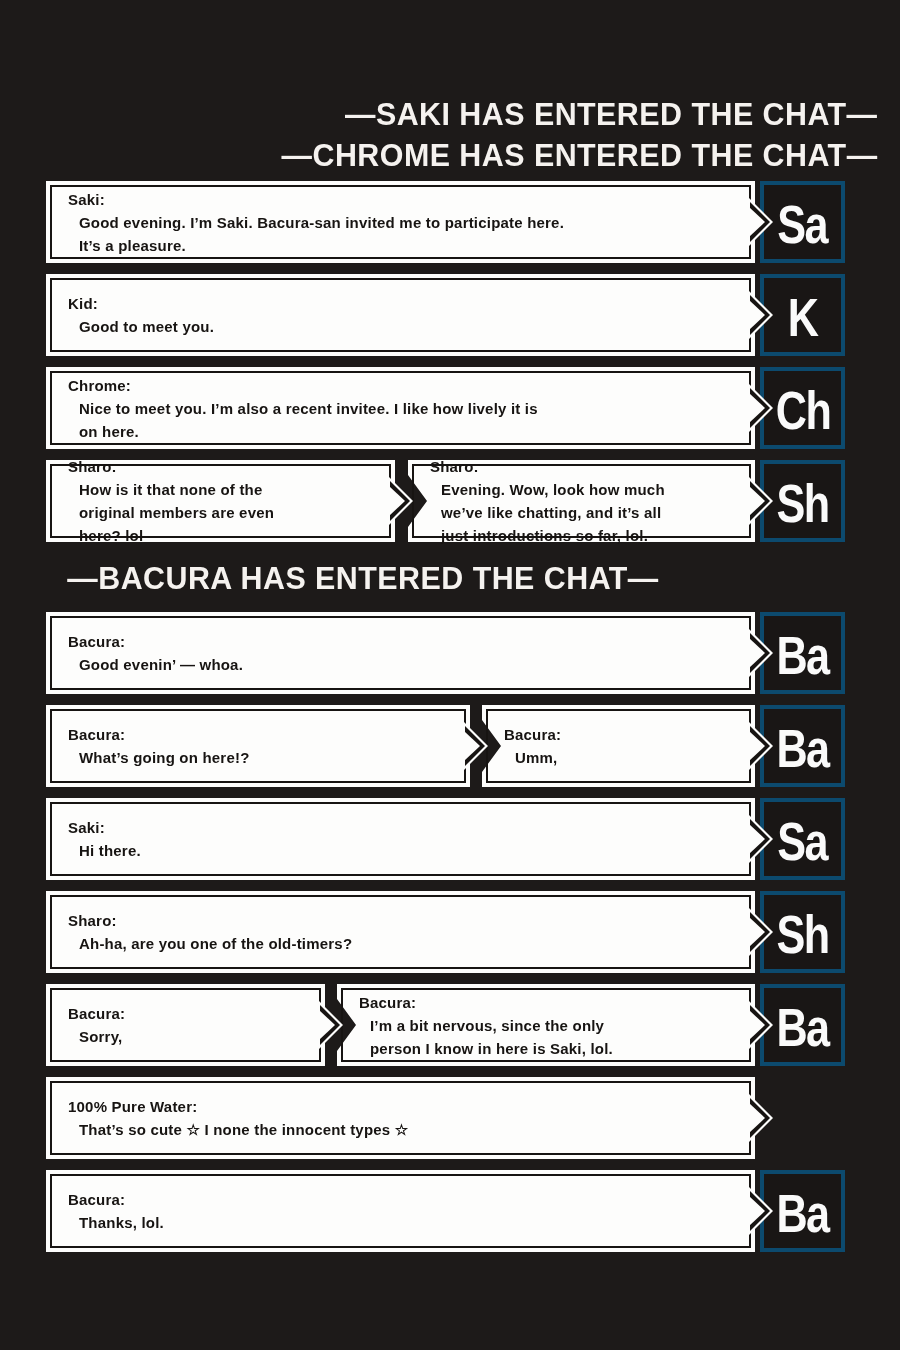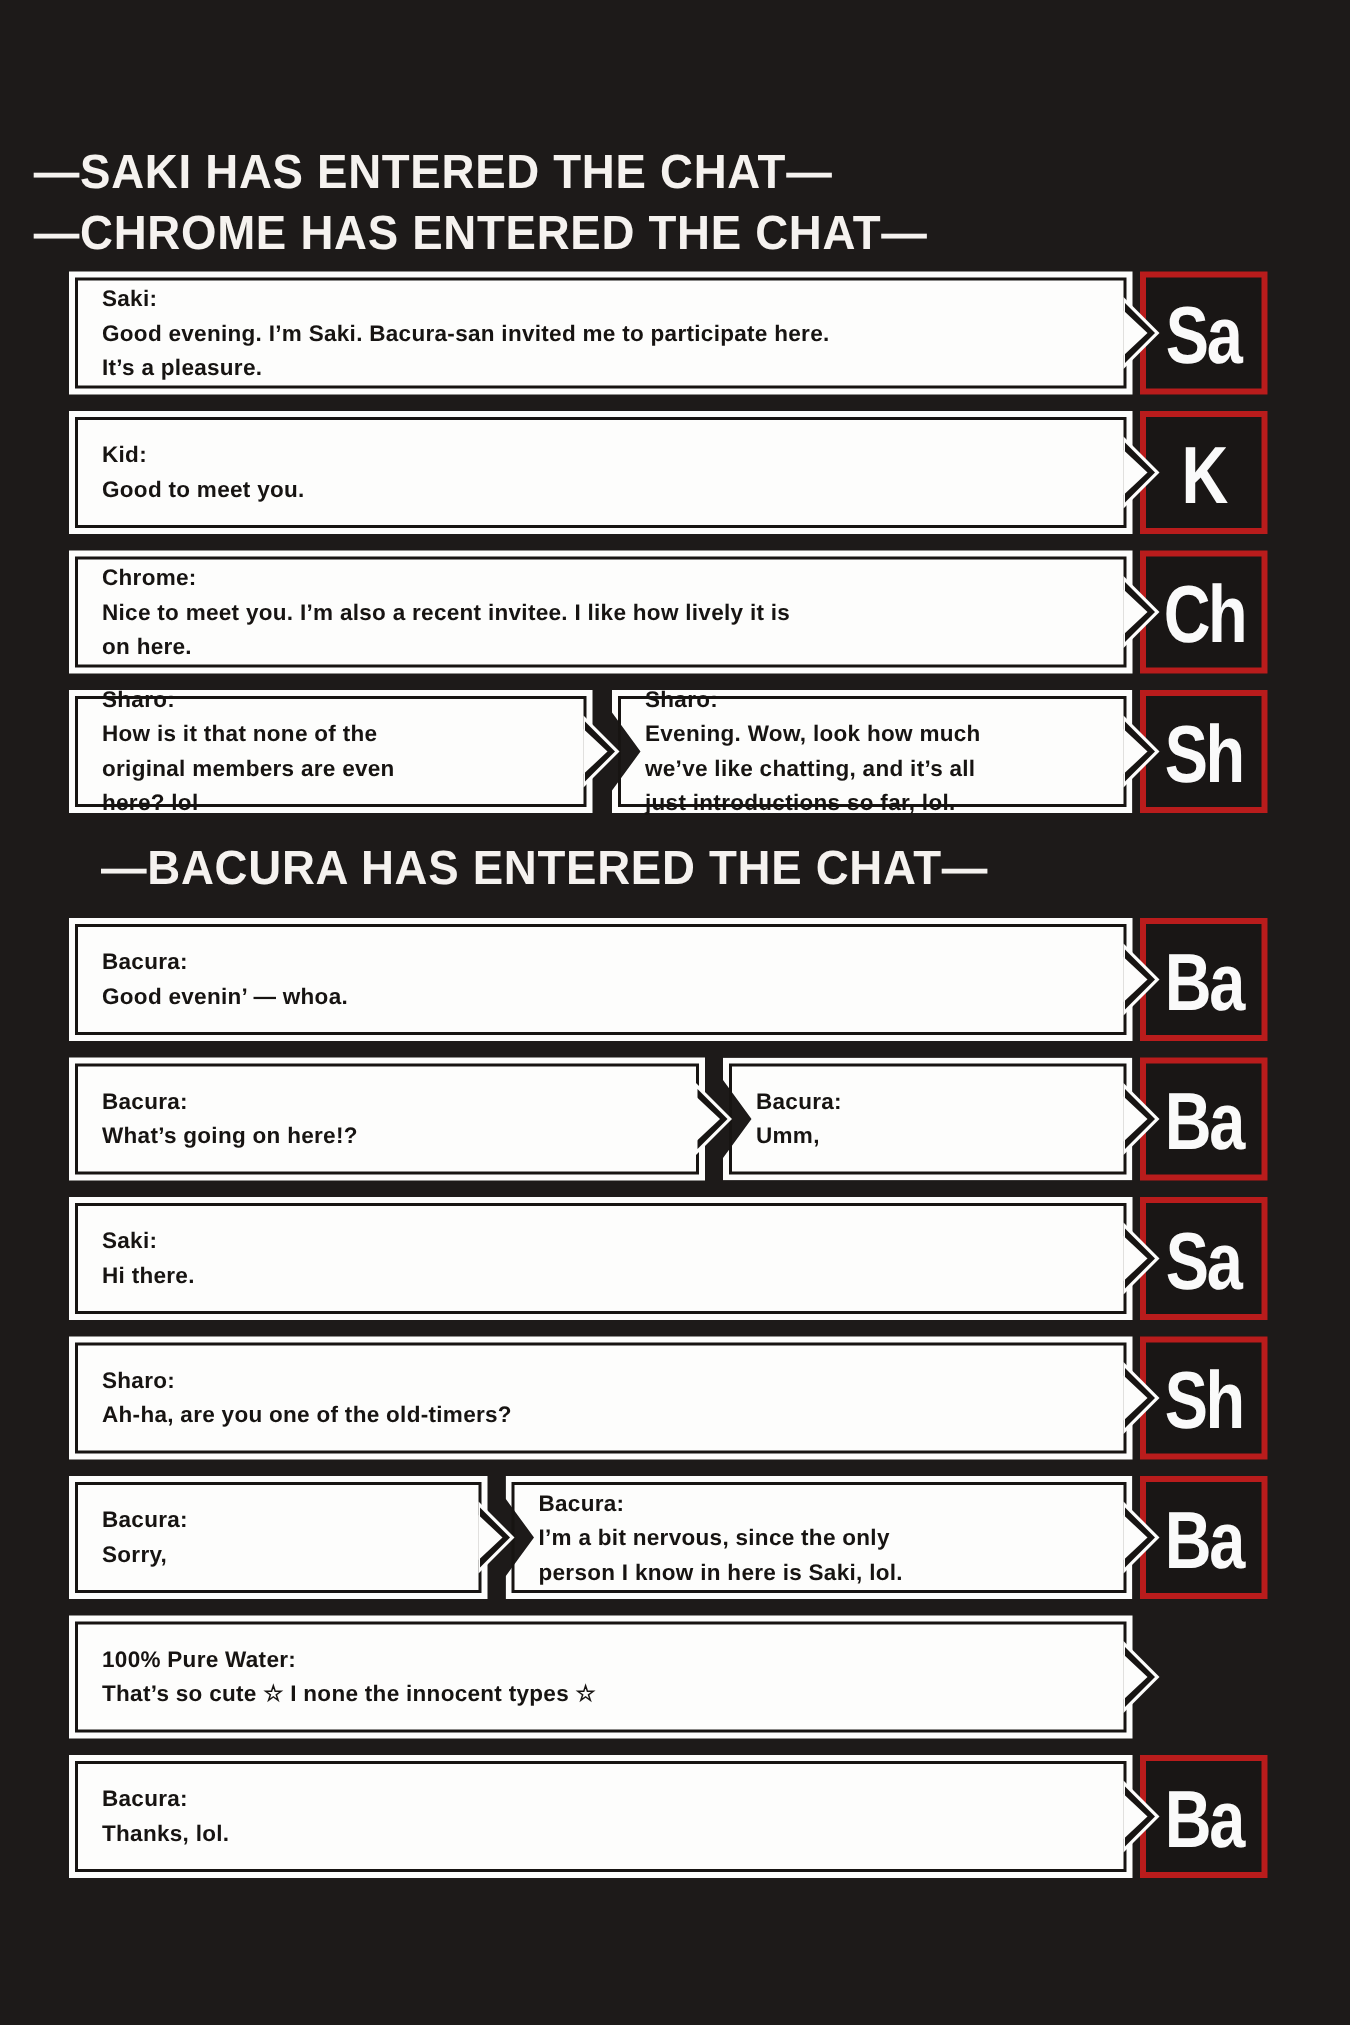--- a/index.html
+++ b/index.html
@@ -5,21 +5,21 @@
   html,body { margin:0; padding:0; }
   body {
     width:900px; height:1350px;
     background:#1d1a19;
     font-family:"Liberation Sans", sans-serif;
     overflow:hidden;
   }
   .page { position:relative; width:900px; height:1350px; background:#1d1a19; overflow:hidden; }
 
   
-  .top-headers { padding-top:94px; text-align:left; }
+  .top-headers { padding-top:94px; text-align:right; }
   .header-line {
     font-size:32px; font-weight:bold; color:#f5f2ef;
     letter-spacing:0.5px; line-height:41px;
     transform:scaleX(0.95);
   }
   .section-header { margin:16px 0 13px 0; }
 
   
   .chat-area { padding:5px 0 0 46px; }
   .chat-row { display:flex; height:82px; margin-bottom:11px; align-items:stretch; }
@@ -37,38 +37,38 @@
     border:2px solid #171412;
     display:flex; align-items:center;
   }
   .bubble-text {
     display:flex; align-items:flex-start;
     padding-left:16px; padding-right:6px;
     font-size:15px; font-weight:bold; color:#171412;
     line-height:23px; letter-spacing:0.2px;flex-direction:column;
   }
   .speaker { white-space:nowrap; margin-right:6px; }
-  .message { white-space:pre-line; }
+  .message { white-space:pre-line;margin-left:11px; }
 
   
   .tail { position:absolute; top:50%; width:0; height:0; z-index:5; }
   .t1 { right:-18px; margin-top:-24px;
         border-top:24px solid transparent; border-bottom:24px solid transparent;
         border-left:24px solid #fdfdfc; }
   .t2 { right:-15px; margin-top:-20px;
         border-top:20px solid transparent; border-bottom:20px solid transparent;
         border-left:20px solid #171412; }
   .t3 { right:-10px; margin-top:-15px;
         border-top:15px solid transparent; border-bottom:15px solid transparent;
         border-left:16px solid #fdfdfc; }
 
   
   .avatar {
     flex:none; width:85px; height:82px; margin-left:5px;
-    box-sizing:border-box; border:4px solid #b91c1c; background:#191615;
+    box-sizing:border-box; border:4px solid #0c4a6e; background:#191615;
     display:flex; align-items:center; justify-content:center;
   }
   .avatar-letter {
     font-size:54px; font-weight:bold; color:#fafafa;
     transform:scaleX(0.8); letter-spacing:-2px; line-height:1; padding-top:3px;
   }
 </style>
 </head>
 <body>
 

